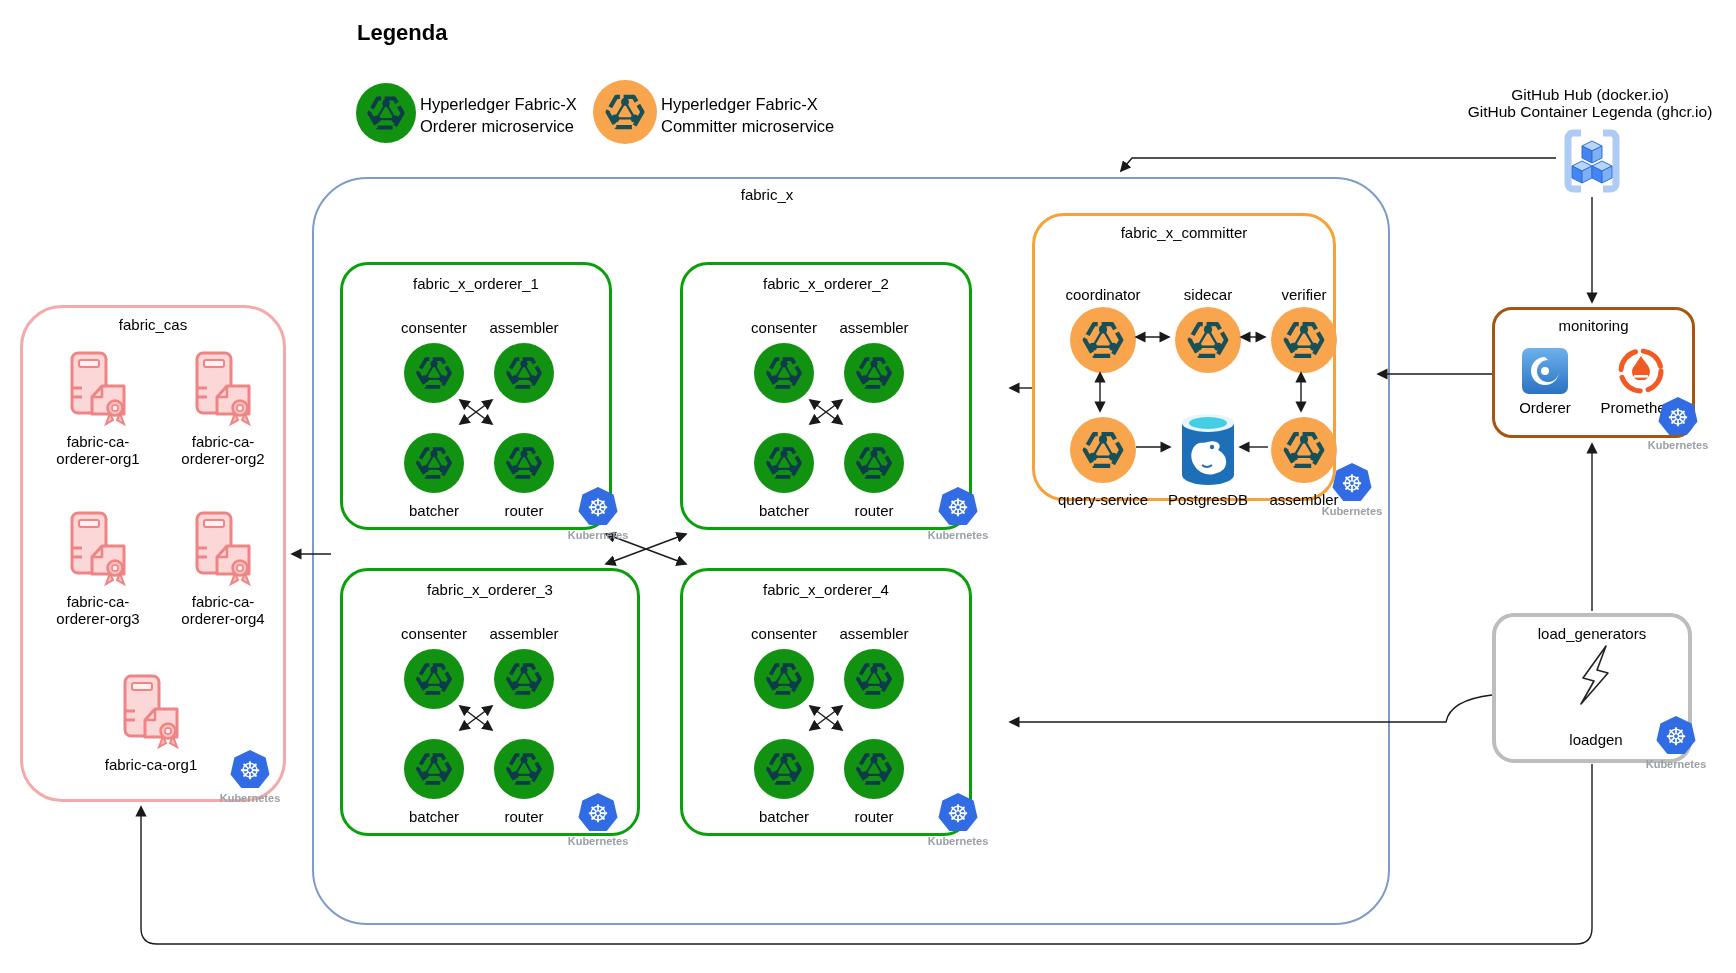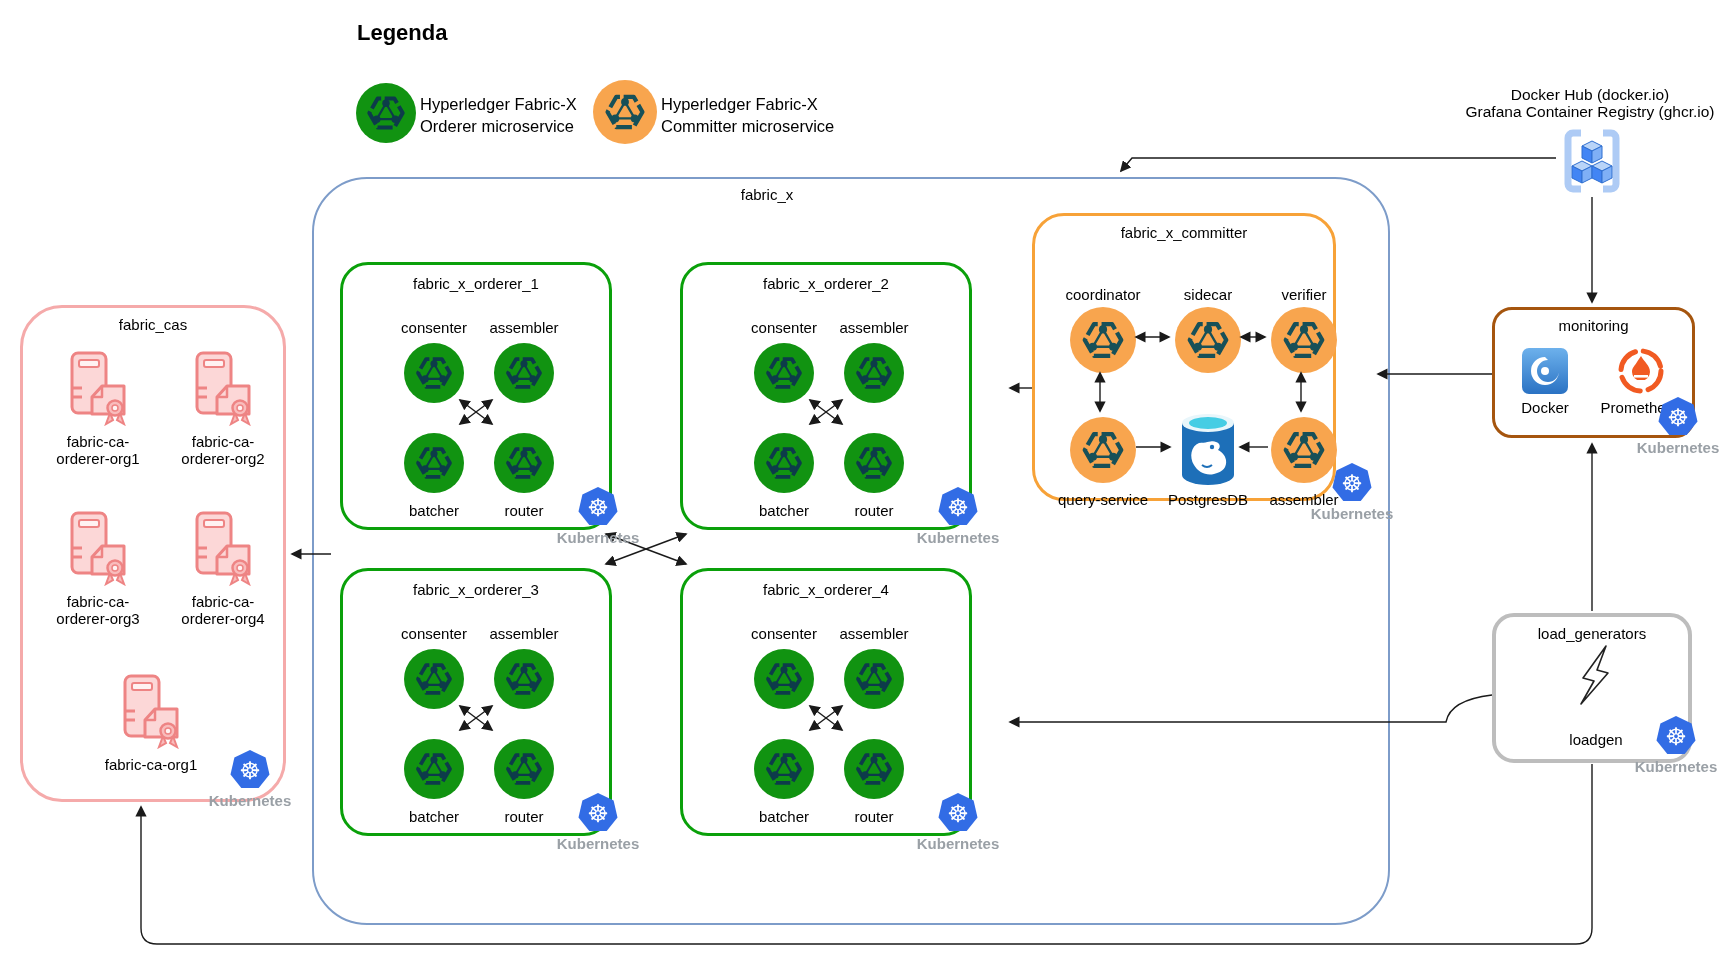--- a/index.html
+++ b/index.html
@@ -9,31 +9,31 @@
   .title{position:absolute;font-size:15px;transform:translateX(-50%);white-space:nowrap;}
   .lbl{position:absolute;font-size:15px;transform:translateX(-50%);white-space:nowrap;}
   .lbl-wrap{position:absolute;font-size:15px;text-align:center;line-height:17px;}
   .node{position:absolute;border-radius:50%;display:flex;align-items:center;justify-content:center;}
   .node.green{width:60px;height:60px;background:#119311;color:#0d3b4a;}
   .node.orange{width:66px;height:66px;background:#f8a54e;color:#175058;}
   .node svg{display:block;}
   .overlay{position:absolute;left:0;top:0;z-index:5;pointer-events:none;}
   .k8s{position:absolute;z-index:6;width:84px;margin-left:-42px;margin-top:-21px;text-align:center;}
   .k8s svg{display:block;margin:0 auto;}
-  .k8s-label{font-size:15px;font-weight:bold;color:#9aa0a6;margin-top:1px;}
+  .k8s-label{font-size:11px;font-weight:bold;color:#9aa0a6;margin-top:1px;}
   .legend-title{position:absolute;left:357px;top:20px;font-size:22px;font-weight:bold;}
   .ltext{position:absolute;font-size:16.5px;line-height:22px;}
   .reg-line{position:absolute;font-size:15.5px;transform:translateX(-50%);white-space:nowrap;}
   
   .cas-box{left:20px;top:305px;width:266px;height:497px;border:3px solid #f5aaaa;border-radius:42px;}
   .fx-box{left:312px;top:177px;width:1078px;height:748px;border:2.5px solid #7d9cc9;border-radius:55px;}
   .ord-box{left:331px;top:215px;width:673px;height:675px;border:3px solid #0aa00a;border-radius:45px;}
   .o1{left:340px;top:262px;width:272px;height:268px;}
   .o2{left:680px;top:262px;width:292px;height:268px;}
-  .o3{left:340px;top:568px;width:272px;height:268px;}
+  .o3{left:340px;top:568px;width:300px;height:268px;}
   .o4{left:680px;top:568px;width:292px;height:268px;}
   .obox{border:3px solid #0aa00a;border-radius:28px;}
   .com-box{left:1032px;top:213px;width:304px;height:288px;border:3px solid #f7a238;border-radius:32px;}
   .mon-box{left:1492px;top:307px;width:203px;height:131px;border:3.5px solid #a5550e;border-radius:20px;}
   .lg-box{left:1492px;top:613px;width:200px;height:150px;border:4px solid #bdbdbd;border-radius:22px;}
   .ico{position:absolute;}
 </style>
 </head>
 <body>
 
@@ -127,22 +127,22 @@
   <div class="node orange" style="left:593px;top:80px;width:64px;height:64px;">
     <svg width="46" height="46" viewBox="0 0 100 100">
         <use href="#sym-fab"></use>
       </svg>
   </div>
   <div class="ltext" style="left:661px;top:93px;">
     <div>Hyperledger Fabric-X</div>
     <div>Committer microservice</div>
   </div>
 
-  <div class="reg-line" style="left:1590px;top:86px;">Docker Hub (docker.io)</div>
-  <div class="reg-line" style="left:1590px;top:103px;">Grafana Container Registry (ghcr.io)</div>
+  <div class="reg-line" style="left:1590px;top:86px;">GitHub Hub (docker.io)</div>
+  <div class="reg-line" style="left:1590px;top:103px;">GitHub Container Legenda (ghcr.io)</div>
   <svg class="ico" style="left:1556px;top:125px;" width="72" height="72" viewBox="0 0 72 72">
     <path d="M25,8 H17 a5,5 0 0 0 -5,5 V59 a5,5 0 0 0 5,5 h8" stroke="#aecbf5" stroke-width="7" fill="none"></path>
     <path d="M47,8 H55 a5,5 0 0 1 5,5 V59 a5,5 0 0 1 -5,5 h-8" stroke="#aecbf5" stroke-width="7" fill="none"></path>
     <g stroke="#2f6fd0" stroke-width="1">
       <polygon points="36,16 46,21 36,26 26,21" fill="#b9d4f8"></polygon>
       <polygon points="26,21 36,26 36,38 26,33" fill="#4285f4"></polygon>
       <polygon points="46,21 36,26 36,38 46,33" fill="#7fb0f6"></polygon>
       <polygon points="26,36 36,41 26,46 16,41" fill="#b9d4f8"></polygon>
       <polygon points="16,41 26,46 26,58 16,53" fill="#4285f4"></polygon>
       <polygon points="36,41 26,46 26,58 36,53" fill="#7fb0f6"></polygon>
@@ -342,21 +342,21 @@
       <rect x="0" y="0" width="46" height="46" rx="7" fill="url(#gfg)"></rect>
       <path d="M23,9 A14,14 0 1 0 37,23 A11,11 0 1 1 26,12 Z" fill="#ffffff"></path>
       <circle cx="23" cy="23" r="4" fill="#ffffff"></circle>
     </svg>
     <svg class="ico" style="left:122px;top:37px;" width="48" height="48" viewBox="0 0 48 48">
       <circle cx="24" cy="24" r="20" fill="none" stroke="#f15a22" stroke-width="5" stroke-dasharray="24 8" stroke-linecap="round"></circle>
       <path d="M24,9 c3,6 9,9 9,16 a9,9 0 0 1 -18,0 c0,-5 3,-6 5,-10 c1,-2 2,-3 4,-6 z" fill="#f15a22"></path>
       <rect x="17" y="28" width="14" height="2.6" fill="#ffffff"></rect>
       <rect x="18" y="33" width="12" height="2.6" fill="#ffffff"></rect>
     </svg>
-    <div class="lbl" style="left:50px;top:89px;">Docker</div>
+    <div class="lbl" style="left:50px;top:89px;">Orderer</div>
     <div class="lbl" style="left:146px;top:89px;">Prometheus</div>
   </div>
 
   <div class="box lg-box">
     <div class="title" style="left:50%;top:8px;">load_generators</div>
     <svg class="ico" style="left:78px;top:27px;" width="44" height="64" viewBox="0 0 44 64">
       <path d="M32,2 L9,34 L20,37 L7,60 L34,29 L23,26 Z" fill="none" stroke="#222" stroke-width="1.6" stroke-linejoin="round"></path>
     </svg>
     <div class="lbl" style="left:100px;top:114px;">loadgen</div>
   </div>

